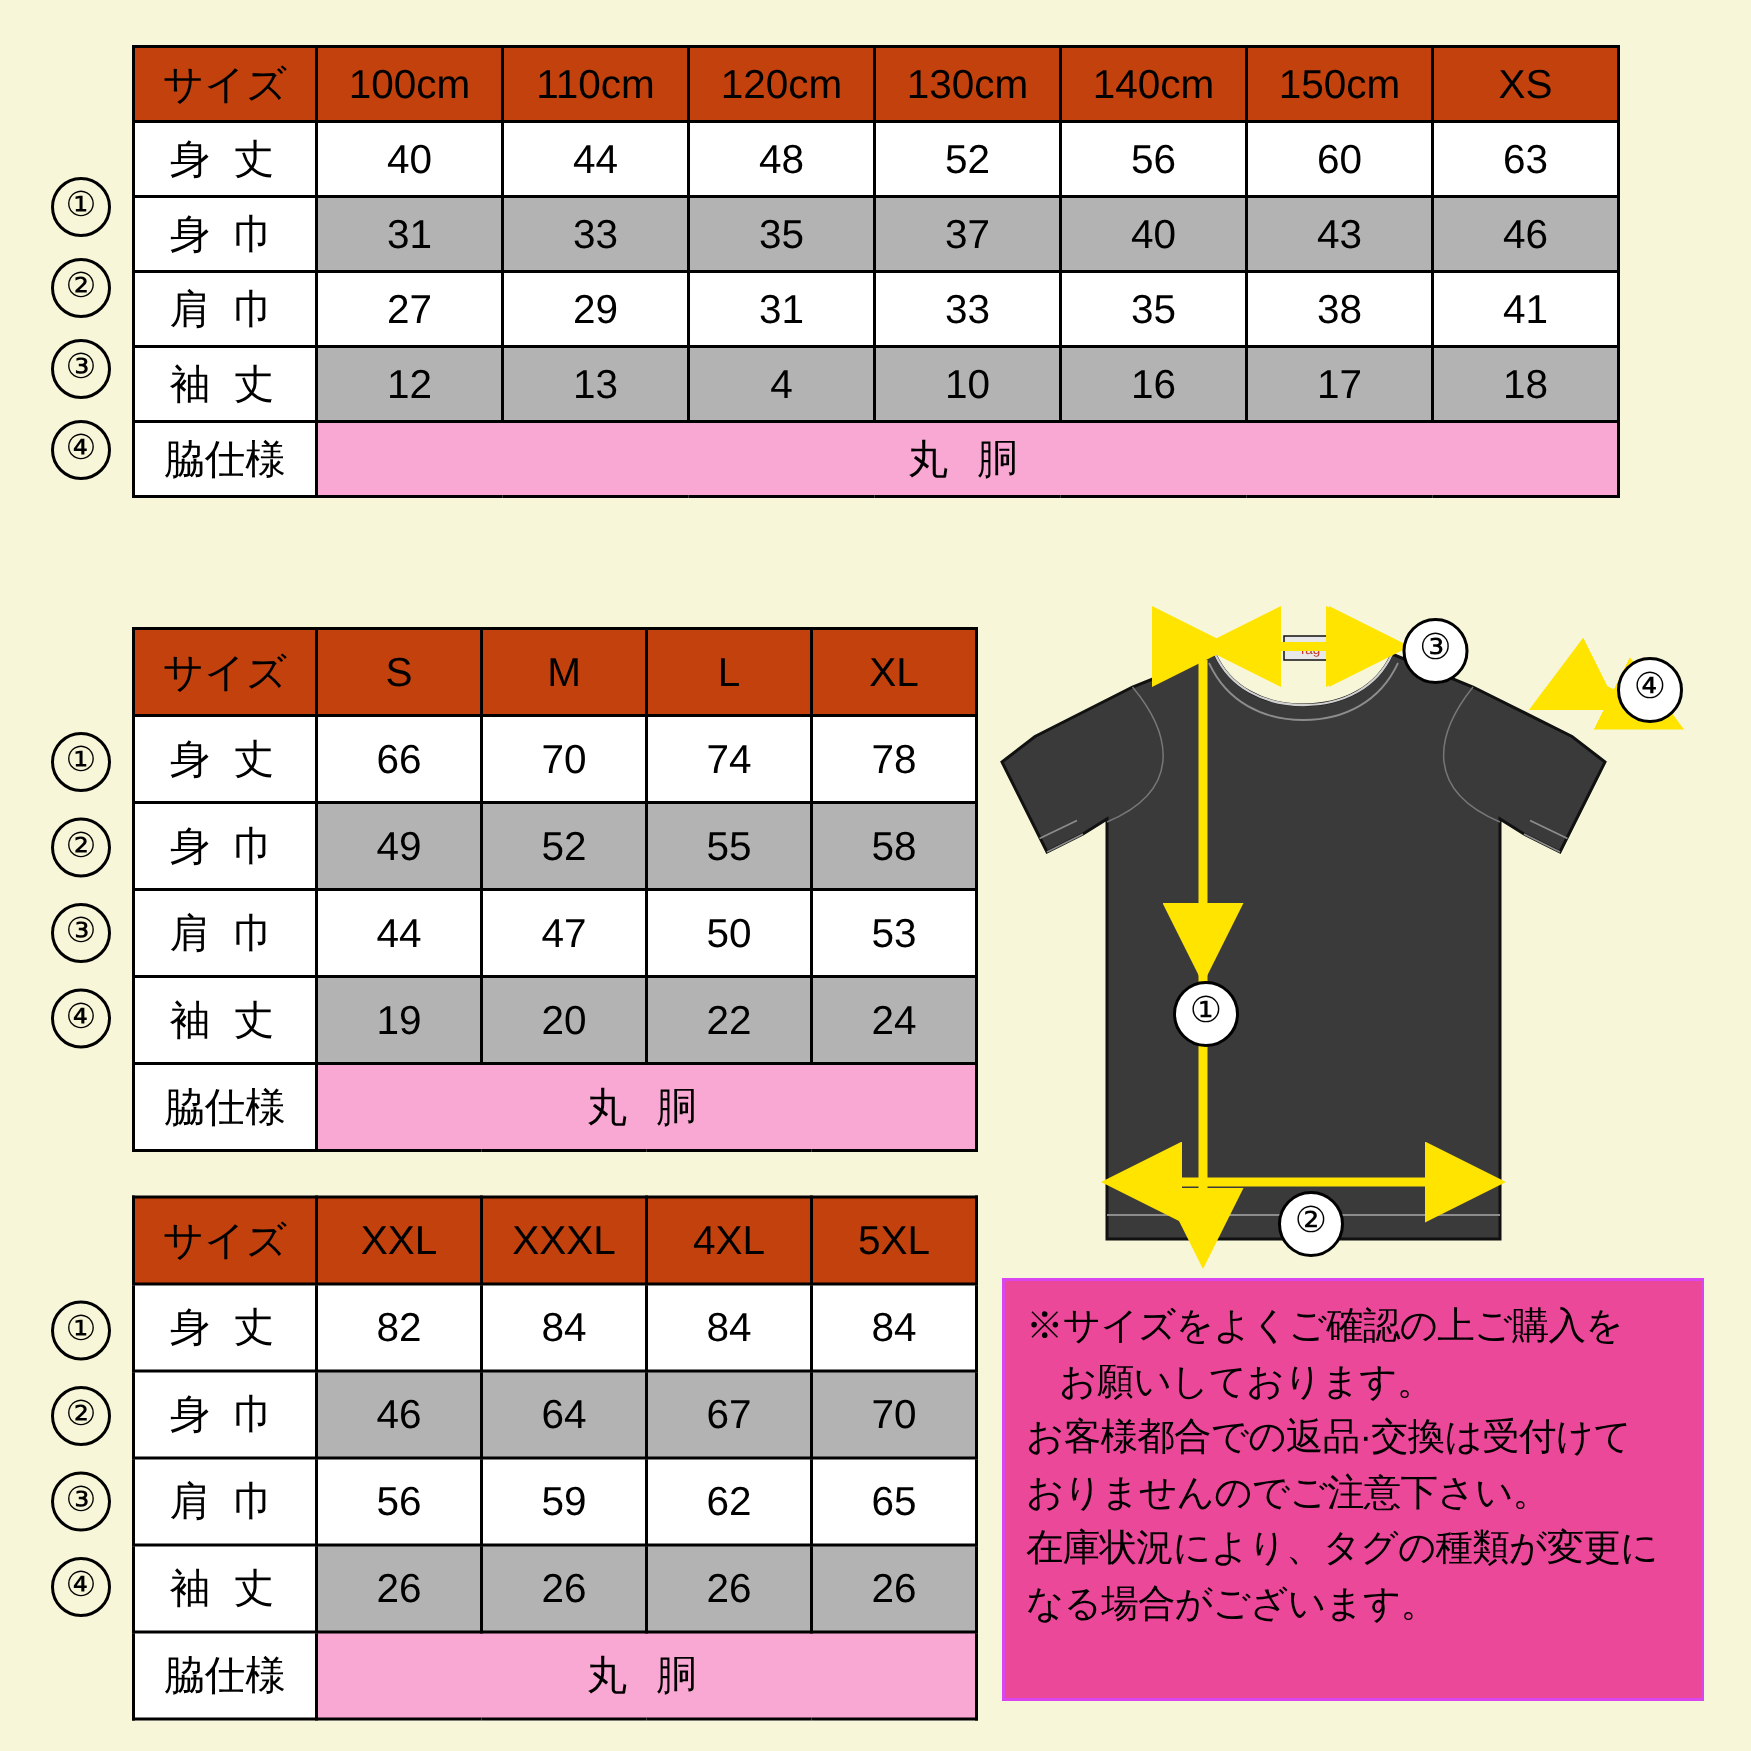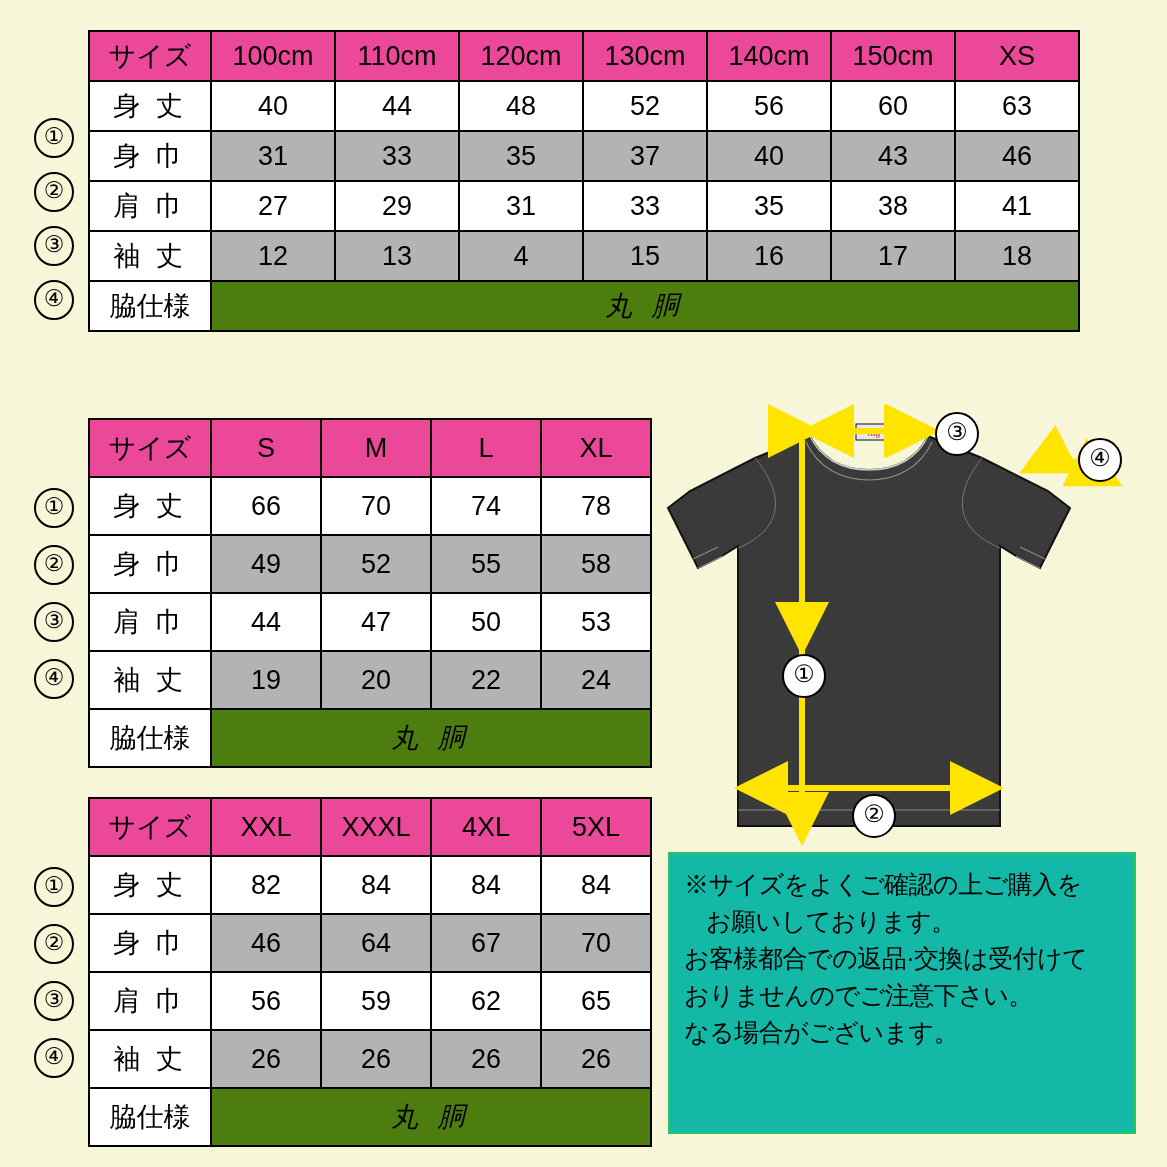--- a/index.html
+++ b/index.html
@@ -31,26 +31,26 @@
   table.size-table th {
     border: 2px solid #000;
     text-align: center;
     vertical-align: middle;
     font-weight: normal;
     font-size: 27px;
     color: #000;
     padding: 0;
     height: 48px;
   }
-  .hdr-cell { background: #ec4899; font-size: 26px; }
+  .hdr-cell { background: #c2410c; font-size: 26px; }
   .rowlabel { background: #fff; font-size: 27px; letter-spacing: 4px; }
   .cell-grey { background: #b3b3b3; }
   .cell-white { background: #fff; }
   .waki-label { background: #fff; font-size: 27px; }
-  .waki-value { background: #4d7c0f; font-size: 27px; letter-spacing: 6px; font-style: italic; }
+  .waki-value { background: #f9a8d4; font-size: 27px; letter-spacing: 6px; }
 
   
   .marker-col {
     position: absolute;
     width: 46px;
   }
   .marker {
     position: absolute;
     left: 0;
     width: 36px;
@@ -93,22 +93,22 @@
     color: #000;
   }
 
   
   #note-box {
     position: absolute;
     left: 668px;
     top: 852px;
     width: 468px;
     height: 282px;
-    background: #14b8a6;
-    border: 2px solid #22c55e;
+    background: #ec4899;
+    border: 2px solid #d946ef;
     box-sizing: border-box;
     padding: 12px 14px 10px 14px;
   }
   #note-box p {
     margin: 0;
     font-size: 25px;
     line-height: 37px;
     color: #000;
     letter-spacing: -0.5px;
   }
@@ -177,21 +177,21 @@
         <td class="cell-white">33</td>
         <td class="cell-white">35</td>
         <td class="cell-white">38</td>
         <td class="cell-white">41</td>
       </tr>
       <tr>
         <td class="rowlabel">袖 丈</td>
         <td class="cell-grey">12</td>
         <td class="cell-grey">13</td>
         <td class="cell-grey">4</td>
-        <td class="cell-grey">15</td>
+        <td class="cell-grey">10</td>
         <td class="cell-grey">16</td>
         <td class="cell-grey">17</td>
         <td class="cell-grey">18</td>
       </tr>
       <tr>
         <td class="waki-label">脇仕様</td>
         <td class="waki-value" colspan="7">丸 胴</td>
       </tr>
     </tbody>
       </table>
@@ -382,16 +382,17 @@
     <div class="circ-num" style="left:418px; top:42px;">④</div>
     <div class="circ-num" style="left:122px; top:258px;">①</div>
     <div class="circ-num" style="left:192px; top:398px;">②</div>
   </div>
 
   <div id="note-box">
     <p>※サイズをよくご確認の上ご購入を</p>
     <p class="indent">お願いしております。</p>
     <p>お客様都合での返品·交換は受付けて</p>
     <p>おりませんのでご注意下さい。</p>
+    <p>在庫状況により、タグの種類が変更に</p>
     <p>なる場合がございます。</p>
   </div>
 
 </div>
 
 </body></html>

